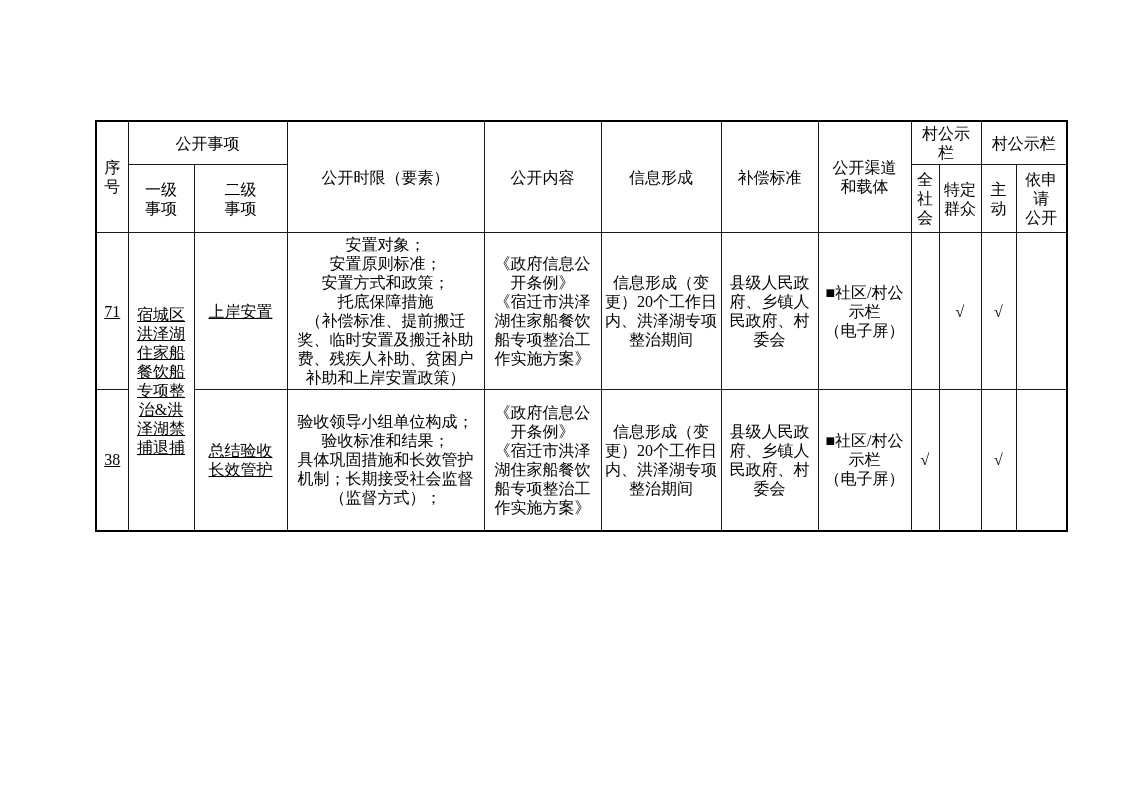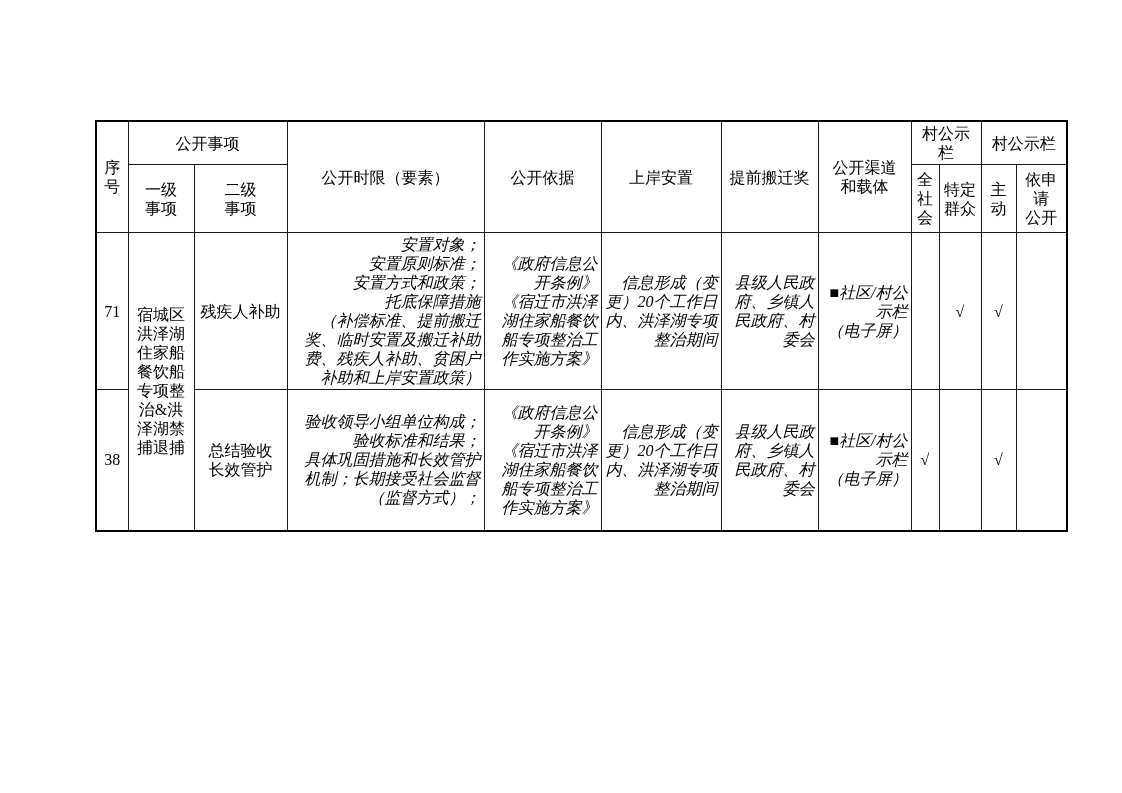--- a/index.html
+++ b/index.html
@@ -33,22 +33,22 @@
     line-height: 19px;
     padding: 2px 3px;
     overflow: hidden;
     word-break: break-all;
   }
   td.th {
     font-size: 13px;
     line-height: 18px;
     text-align: center;
   }
-  td.c { text-align: center; }
-  td.l { text-align: right; font-style: italic; }
+  td.c { text-align: center; text-decoration: underline; }
+  td.l { text-align: center; }
   td.channel-h {
     text-align: center;
     padding-left: 11px;
   }
   td.stack3 { line-height: 17px; }
   td.chk {
     font-size: 11px;
     text-align: center;
     padding: 0;
   }
@@ -75,23 +75,23 @@
       <col style="width:42px">
       <col style="width:35px">
       <col style="width:51px">
     </colgroup>
     <tbody>
       <tr class="h1">
         <td class="th" rowspan="2">序
 号</td>
         <td class="th" colspan="2">公开事项</td>
         <td class="th" rowspan="2">公开时限（要素）</td>
-        <td class="th" rowspan="2">公开依据</td>
-        <td class="th" rowspan="2">上岸安置</td>
-        <td class="th" rowspan="2">提前搬迁奖</td>
+        <td class="th" rowspan="2">公开内容</td>
+        <td class="th" rowspan="2">信息形成</td>
+        <td class="th" rowspan="2">补偿标准</td>
         <td class="th channel-h" rowspan="2">公开渠道
 和载体</td>
         <td class="th" colspan="2">村公示栏</td>
         <td class="th" colspan="2">村公示栏</td>
       </tr>
       <tr class="h2">
         <td class="th">一级
 事项</td>
         <td class="th">二级
 事项</td>
@@ -101,21 +101,21 @@
         <td class="th">特定
 群众</td>
         <td class="th">主
 动</td>
         <td class="th">依申请
 公开</td>
       </tr>
       <tr class="r71">
         <td class="c">71</td>
         <td class="c" rowspan="2">宿城区洪泽湖住家船餐饮船专项整治&amp;洪泽湖禁捕退捕</td>
-        <td class="c">残疾人补助</td>
+        <td class="c">上岸安置</td>
         <td class="l">安置对象；
 安置原则标准；
 安置方式和政策；
 托底保障措施
 （补偿标准、提前搬迁奖、临时安置及搬迁补助费、残疾人补助、贫困户补助和上岸安置政策）</td>
         <td class="l">《政府信息公开条例》
 《宿迁市洪泽湖住家船餐饮船专项整治工作实施方案》</td>
         <td class="l">信息形成（变更）20个工作日内、洪泽湖专项整治期间</td>
         <td class="l">县级人民政府、乡镇人民政府、村委会</td>
         <td class="l">■社区/村公示栏

